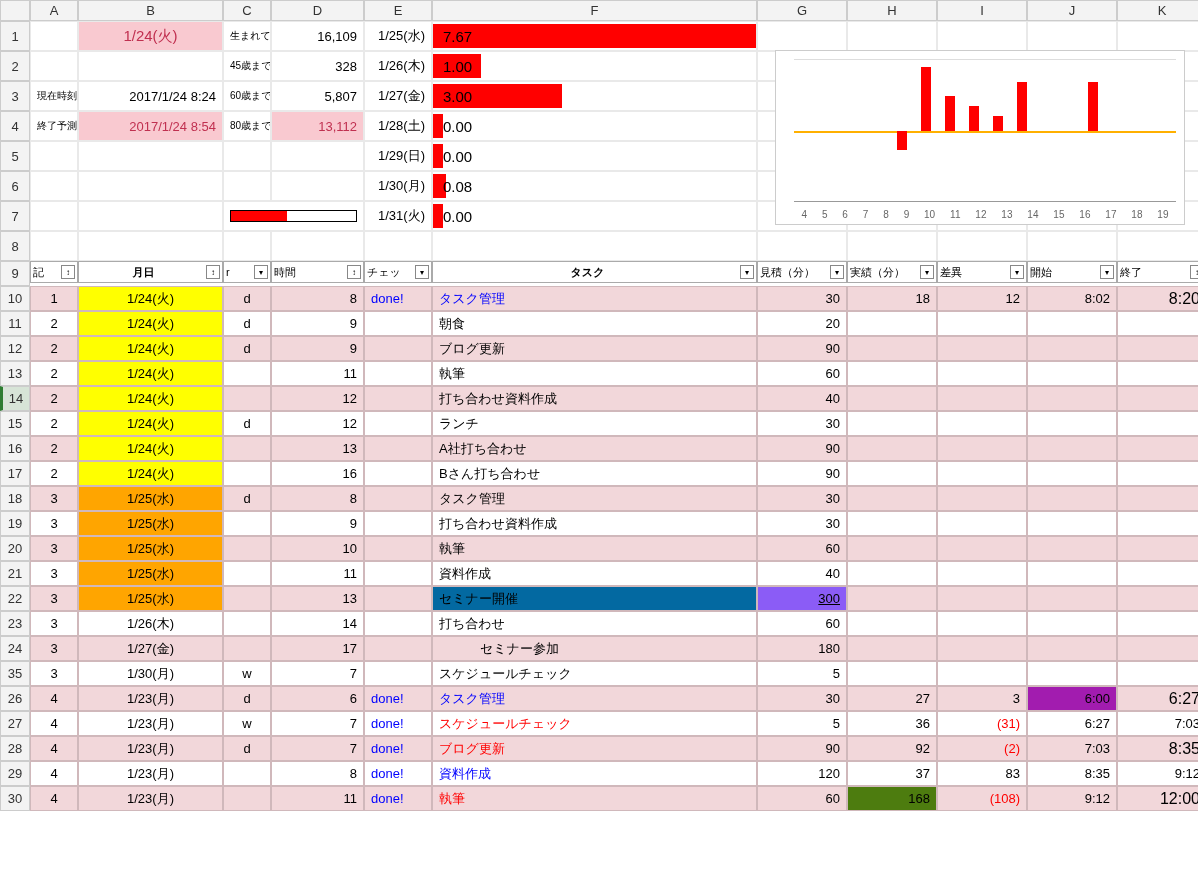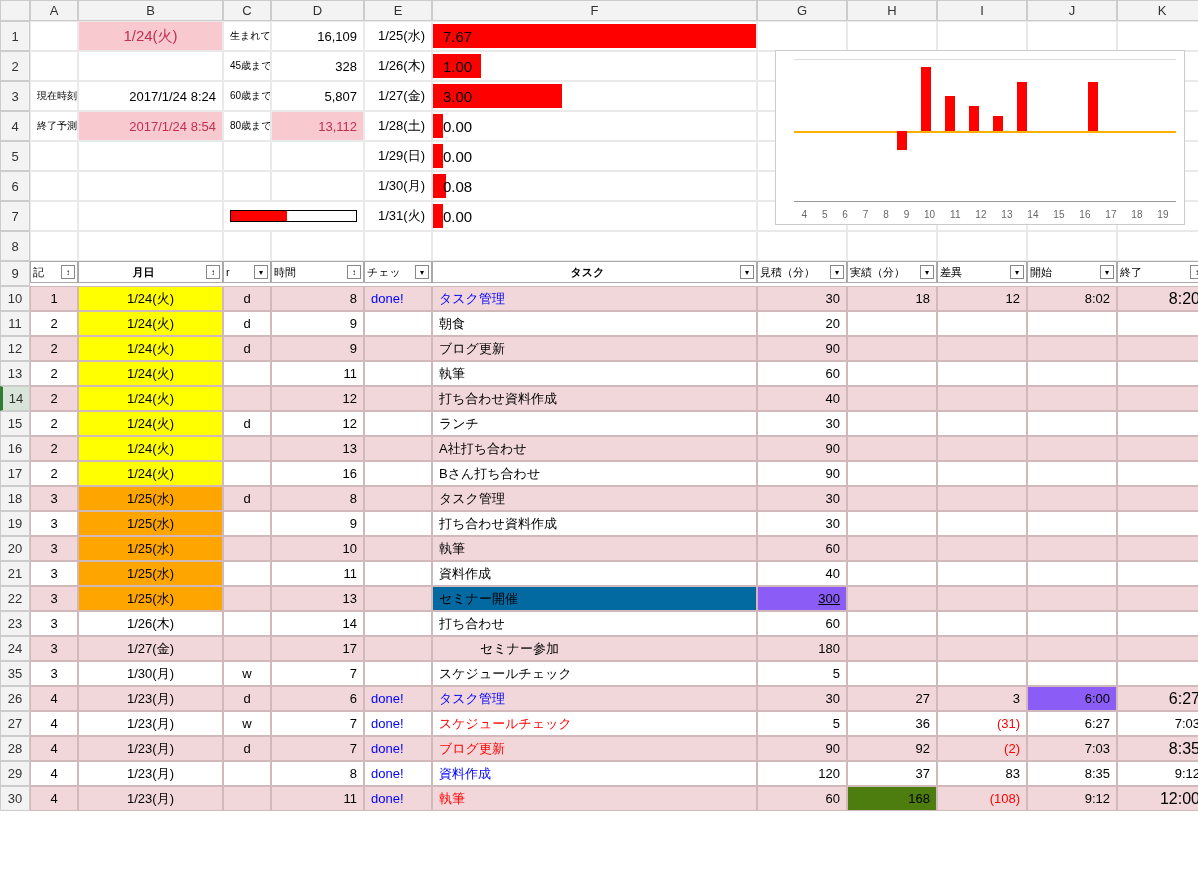--- a/index.html
+++ b/index.html
@@ -420,21 +420,21 @@
       <div class="row-hdr">26</div>
       <div class="tcell c" style="background: rgb(242, 215, 218);">4</div>
       <div class="tcell c" style="background: rgb(242, 215, 218);">1/23(月)</div>
       <div class="tcell c" style="background: rgb(242, 215, 218);">d</div>
       <div class="tcell r" style="background: rgb(242, 215, 218);">6</div>
       <div class="tcell blue-txt" style="background: rgb(242, 215, 218);">done!</div>
       <div class="tcell blue-txt" style="background: rgb(242, 215, 218);">タスク管理</div>
       <div class="tcell r" style="background: rgb(242, 215, 218);">30</div>
       <div class="tcell r" style="background: rgb(242, 215, 218);">27</div>
       <div class="tcell r" style="background: rgb(242, 215, 218);">3</div>
-      <div class="tcell r" style="background: #8b5cf6;">6:00</div>
+      <div class="tcell r" style="background: #a21caf;">6:00</div>
       <div class="tcell r big" style="background: rgb(242, 215, 218);">6:27</div>
       <div class="row-hdr">27</div>
       <div class="tcell c">4</div>
       <div class="tcell c">1/23(月)</div>
       <div class="tcell c">w</div>
       <div class="tcell r">7</div>
       <div class="tcell blue-txt">done!</div>
       <div class="tcell red-txt">スケジュールチェック</div>
       <div class="tcell r">5</div>
       <div class="tcell r">36</div>

